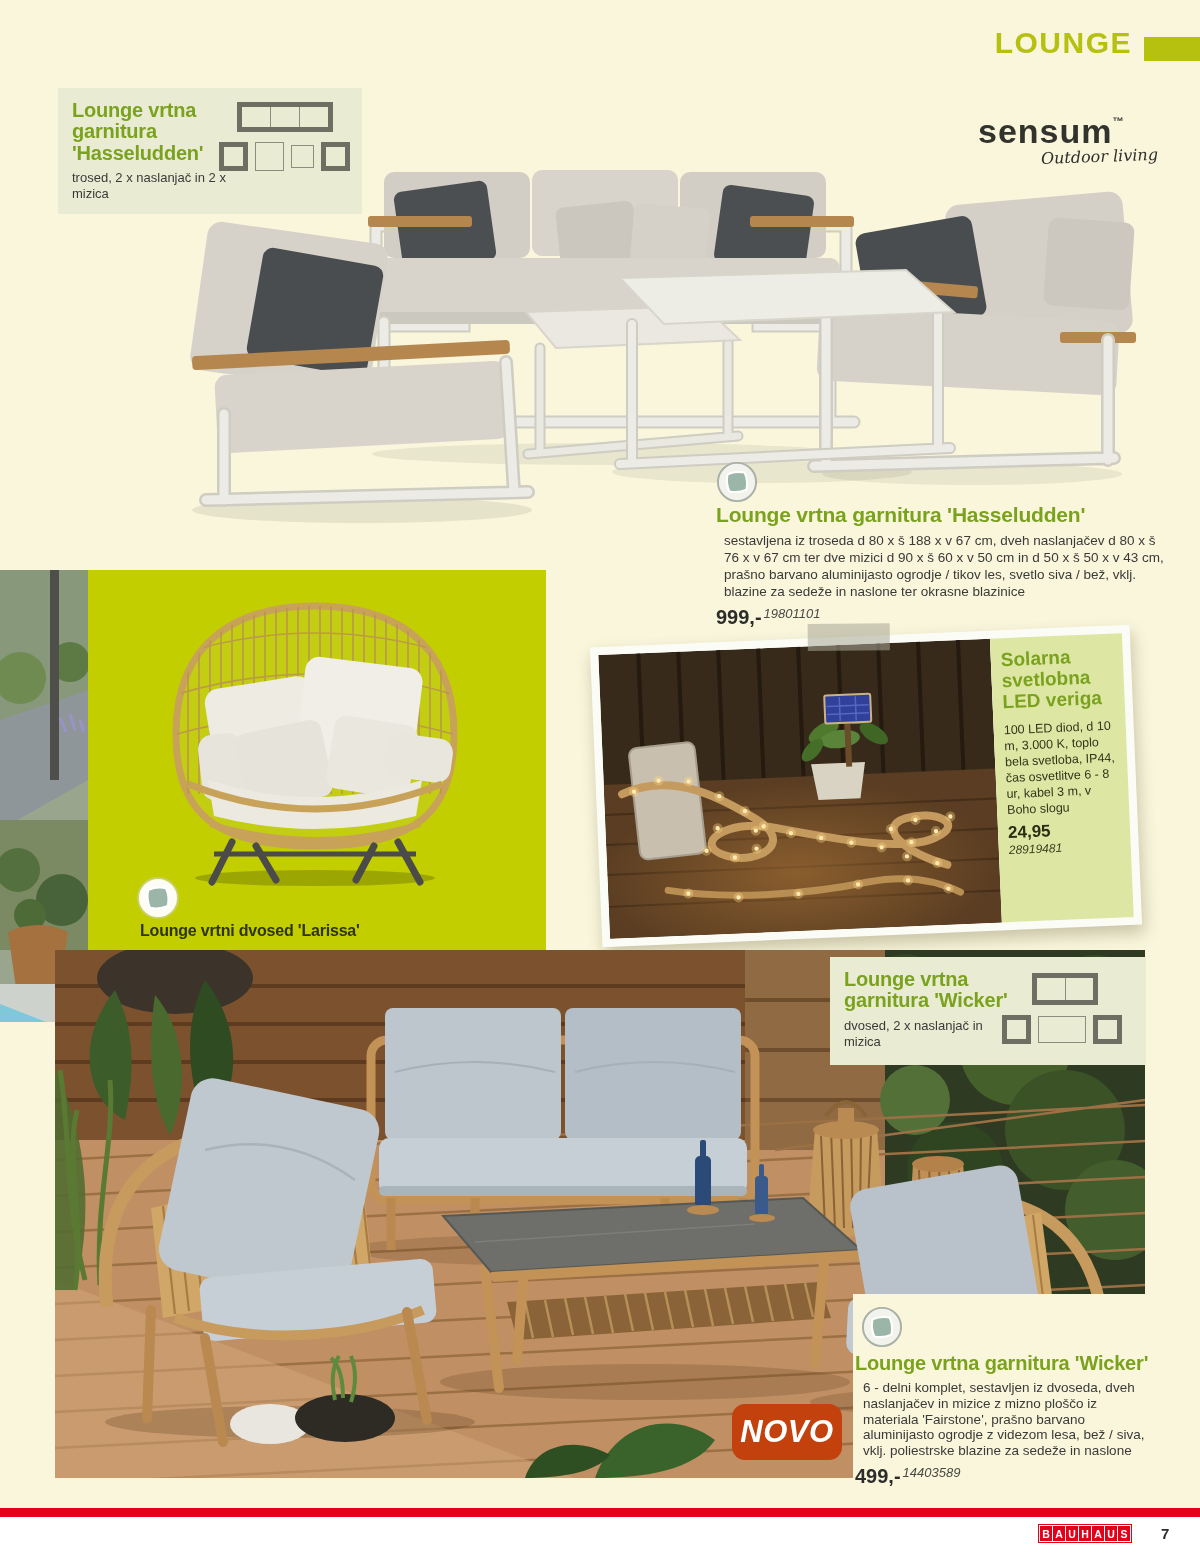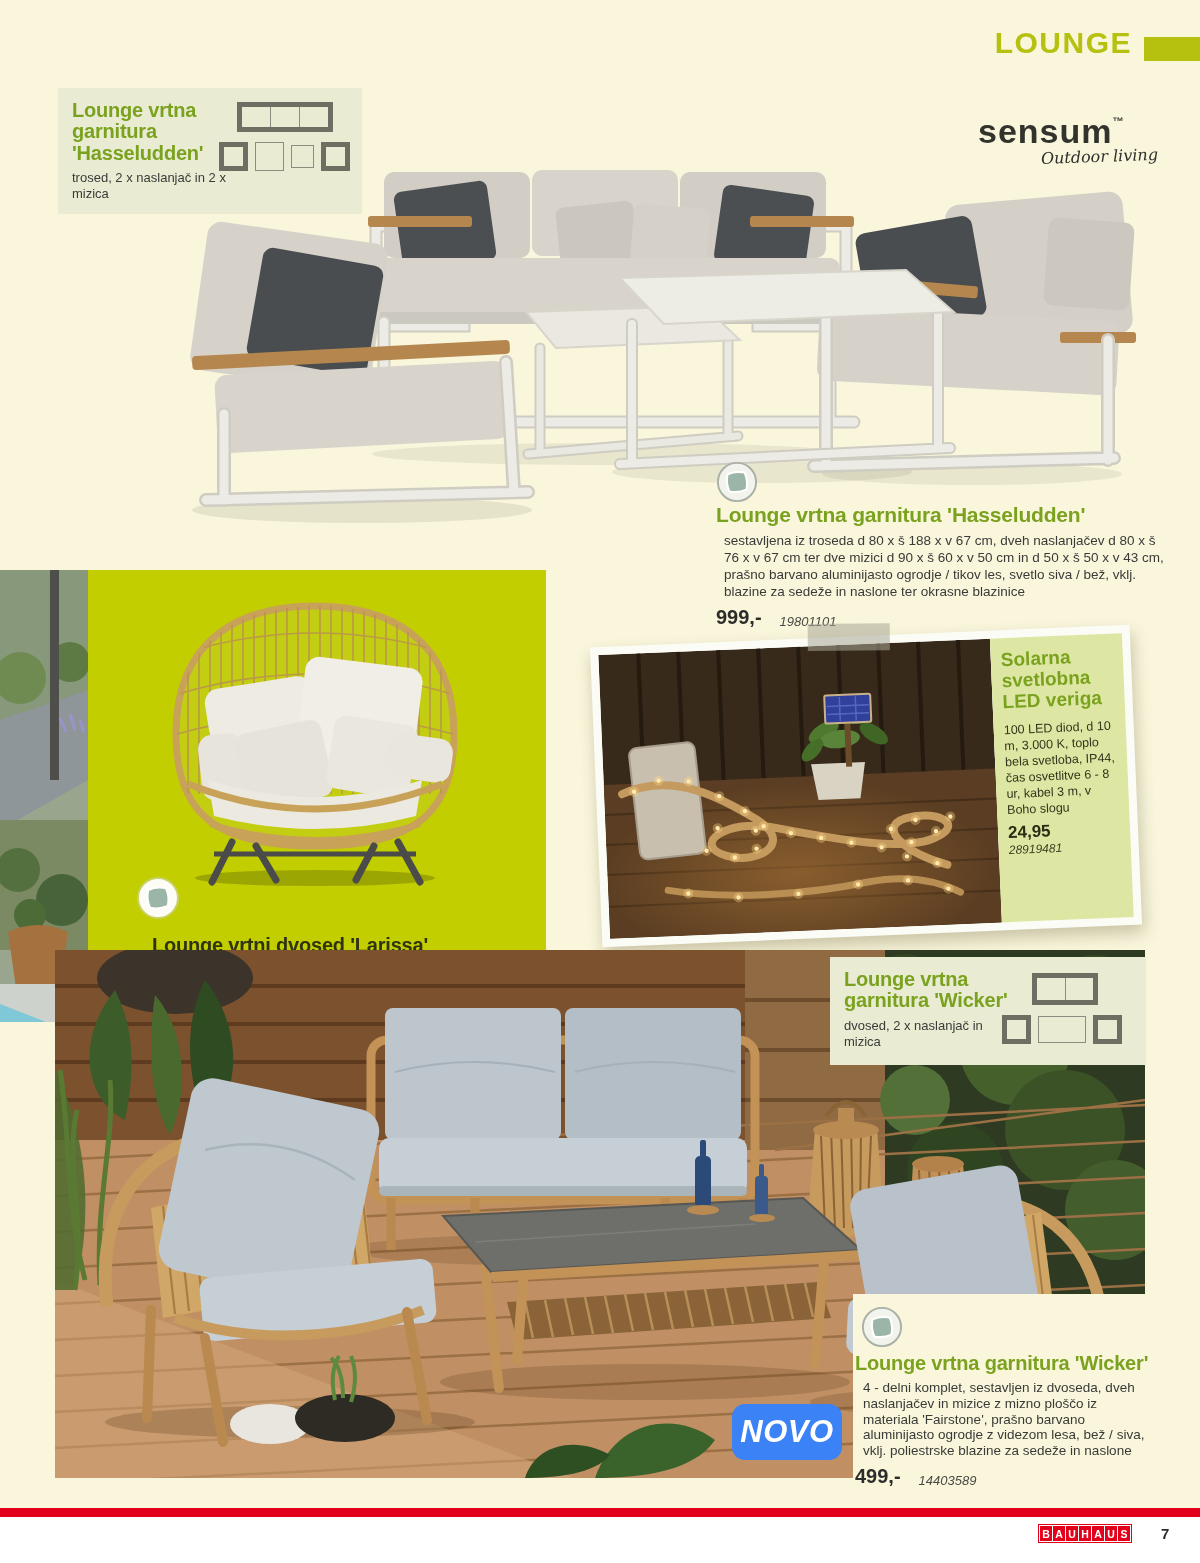--- a/index.html
+++ b/index.html
@@ -29,44 +29,44 @@
   .d-table.wide{width:48px;height:27px}
   
   .brand{position:absolute;left:978px;top:114px;width:180px;color:#33332e}
   .brand-name{font-size:34px;font-weight:bold;letter-spacing:1px;text-align:left;line-height:1}
   .brand-name sup{font-size:11px;vertical-align:18px}
   .brand-tag{font-family:"DejaVu Serif",serif;font-style:italic;font-size:16px;text-align:right;margin-top:0;transform:rotate(-2deg);color:#2e2e2a}
   
   .prod{position:absolute}
   .prod h3{margin:0;font-size:21px;font-weight:bold;color:#7ba21e;letter-spacing:-0.2px}
   .prod .desc{margin:5px 8px 0;font-size:13.5px;line-height:17px;color:#3a3a38}
-  .price-row{display:flex;align-items:flex-end;gap:18px;margin-top:6px}
+  .price-row{display:flex;align-items:flex-start;gap:2px;margin-top:6px}
   .price{font-size:20px;font-weight:bold;color:#2c2c2a}
   .sku{font-size:13px;font-style:italic;color:#4a4a45}
   .prod-hass{left:716px;top:503px;width:456px}
   .prod-wicker{left:853px;top:1294px;width:312px;height:192px;background:#f9f6dc;box-sizing:border-box;padding:8px 0 0 2px}
   .prod-wicker .desc{width:290px;line-height:15.8px}
   .cushion-icon{position:absolute;width:42px;height:42px}
   
   .lime-panel{position:absolute;left:88px;top:570px;width:458px;height:452px;background:#c2ce00}
-  .lime-panel h3{position:absolute;left:52px;top:352px;margin:12px;font-size:20px;font-weight:bold;color:#2f330e;letter-spacing:-0.2px}
+  .lime-panel h3{position:absolute;left:52px;top:352px;margin:0;font-size:16px;font-weight:bold;color:#2f330e;letter-spacing:-0.2px}
   .lime-panel .desc{position:absolute;left:52px;top:383px;width:348px;margin:0;font-size:13.5px;line-height:17px;color:#2b2f0d}
   .lime-panel .price-row{position:absolute;left:52px;top:418px}
   .lime-panel .price{color:#24270a}
   .lime-panel .sku{color:#383c12}
   
   .polaroid{position:absolute;left:596px;top:636px;width:540px;height:300px;background:#fcfcf6;box-sizing:border-box;padding:8px;display:flex;transform:rotate(-2.4deg);box-shadow:2px 8px 16px rgba(80,65,25,.28)}
   .tape{position:absolute;left:218px;top:-13px;width:82px;height:27px;background:rgba(168,165,150,.55);transform:rotate(2deg)}
   .solar-text{width:132px;background:#dde7a3;box-sizing:border-box;padding:12px 10px}
   .solar-title{font-size:19px;font-weight:bold;color:#7ba21e;line-height:1.1}
   .solar-desc{margin-top:9px;font-size:12.5px;line-height:1.28;color:#33351c}
   .solar-price{margin-top:5px;font-size:17px;font-weight:bold;color:#2b2d14}
   .solar-sku{font-size:12px;font-style:italic;color:#3c3e20}
   
-  .badge-novo{position:absolute;left:732px;top:1404px;width:110px;height:56px;background:#3b82f6;border-radius:13px;color:#fff;font-weight:bold;font-style:italic;font-size:31px;text-align:center;line-height:56px;letter-spacing:.5px}
+  .badge-novo{position:absolute;left:732px;top:1404px;width:110px;height:56px;background:#c2410c;border-radius:13px;color:#fff;font-weight:bold;font-style:italic;font-size:31px;text-align:center;line-height:56px;letter-spacing:.5px}
   
   .footer-bar{position:absolute;left:0;top:1508px;width:1200px;height:9px;background:#e2001a}
   .footer{position:absolute;left:0;top:1517px;width:1200px;height:46px;background:#fff}
   .note{position:absolute;left:55px;top:10px;font-size:13.5px;font-weight:bold;color:#141414}
   .bauhaus{position:absolute;left:1038px;top:7px;display:flex;gap:1px;background:#fff;border:1px solid #e2001a;padding:1px}
   .bh-t{width:12px;height:15px;background:#e2001a;color:#fff;font-size:10.5px;font-weight:bold;display:flex;align-items:center;justify-content:center}
   .pageno{position:absolute;left:1161px;top:8px;font-size:15px;font-weight:bold;color:#2c2c2a}
 </style>
 </head>
 <body>
@@ -469,21 +469,21 @@
   <div class="prod prod-wicker">
     <div style="position:relative;height:50px">
       <div class="cushion-icon" style="left:6px;top:4px">
         <svg width="42" height="42" viewBox="0 0 44 44">
             <circle cx="22" cy="22" r="20" fill="#f1f3ec" stroke="#a9b0a6" stroke-width="2"></circle>
             <path d="M13 13 Q22 10 31 13 Q34 22 31 31 Q22 34 13 31 Q10 22 13 13 Z" fill="#9cb5a9" stroke="#ffffff" stroke-width="2.2" transform="rotate(-6 22 22)"></path>
           </svg>
       </div>
     </div>
     <h3 style="font-size:20px">Lounge vrtna garnitura 'Wicker'</h3>
-    <p class="desc">4 - delni komplet, sestavljen iz dvoseda, dveh naslanjačev in mizice z mizno ploščo iz materiala 'Fairstone', prašno barvano aluminijasto ogrodje z videzom lesa, bež / siva, vklj. poliestrske blazine za sedeže in naslone</p>
+    <p class="desc">6 - delni komplet, sestavljen iz dvoseda, dveh naslanjačev in mizice z mizno ploščo iz materiala 'Fairstone', prašno barvano aluminijasto ogrodje z videzom lesa, bež / siva, vklj. poliestrske blazine za sedeže in naslone</p>
     <div class="price-row">
       <span class="price">499,-</span>
       <span class="sku">14403589</span>
     </div>
   </div>
 
   <div class="footer-bar"></div>
   <div class="footer">
     <div class="bauhaus">
         <span class="bh-t">B</span>

